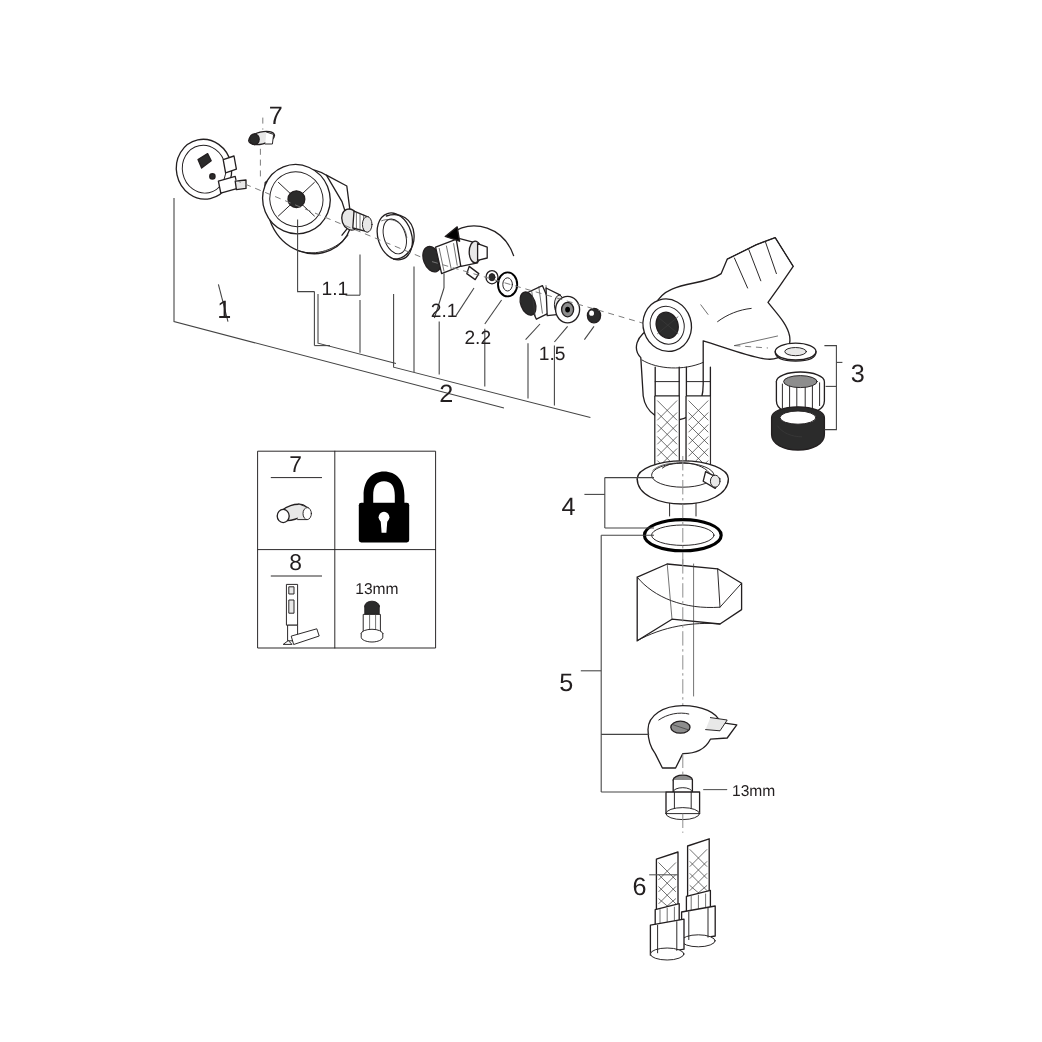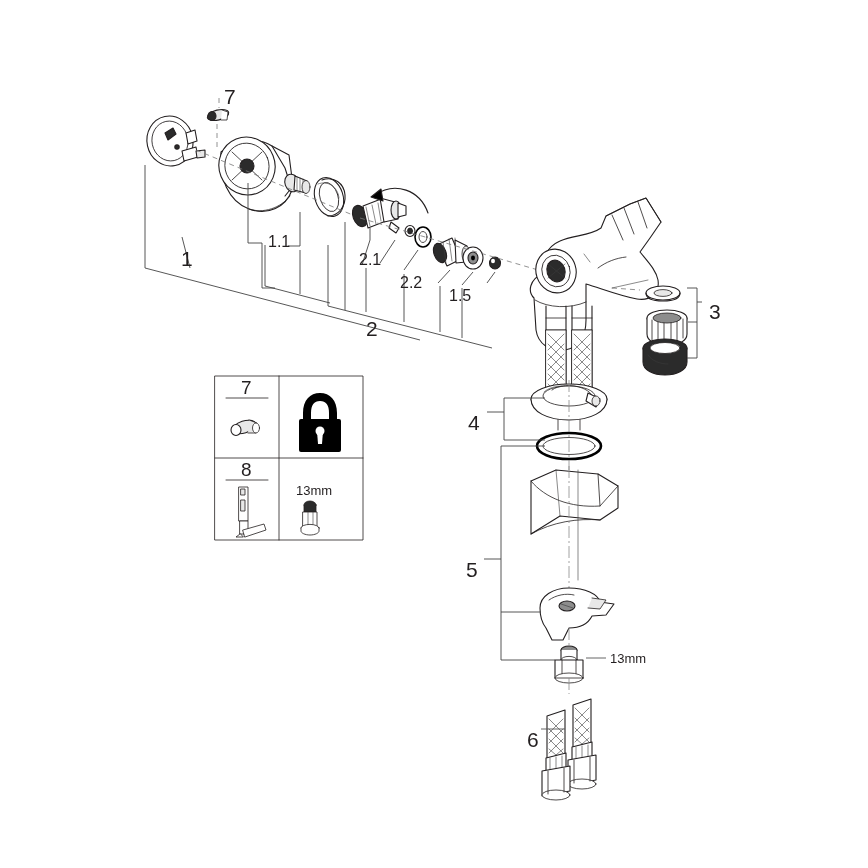--- a/index.html
+++ b/index.html
@@ -379,21 +379,21 @@
       <ellipse cx="310" cy="528" rx="9" ry="3.6" class="ln-thin fill-w"></ellipse>
       <path d="M301 528 L301 531 C301 533, 305 535, 310 535 C315 535, 319 533, 319 531 L319 528" class="ln-thin fill-w"></path>
     </g>
 
   </svg>
 
   <div class="lbl lbl-main" style="left:181px; top:248px;">1</div>
   <div class="lbl lbl-sub" style="left:268px; top:234px;">1.1</div>
   <div class="lbl lbl-main" style="left:366px; top:318px;">2</div>
   <div class="lbl lbl-sub" style="left:359px; top:252px;">2.1</div>
-  <div class="lbl lbl-sub" style="left:400px; top:275px;">2.2</div>
+  <div class="lbl lbl-sub" style="left:387px; top:275px;">2.2</div>
   <div class="lbl lbl-sub" style="left:449px; top:288px;">1.5</div>
   <div class="lbl lbl-main" style="left:709px; top:301px;">3</div>
   <div class="lbl lbl-main" style="left:468px; top:412px;">4</div>
   <div class="lbl lbl-main" style="left:466px; top:559px;">5</div>
   <div class="lbl lbl-main" style="left:527px; top:729px;">6</div>
   <div class="lbl lbl-main" style="left:224px; top:86px;">7</div>
 
   <div class="lbl lbl-small" style="left:610px; top:652px;">13mm</div>
   <div class="lbl lbl-small" style="left:296px; top:484px;">13mm</div>
 

